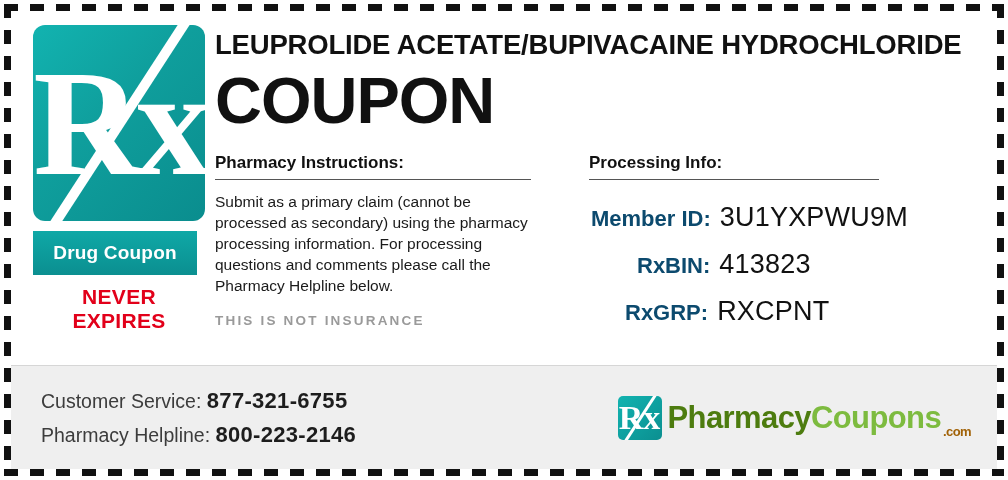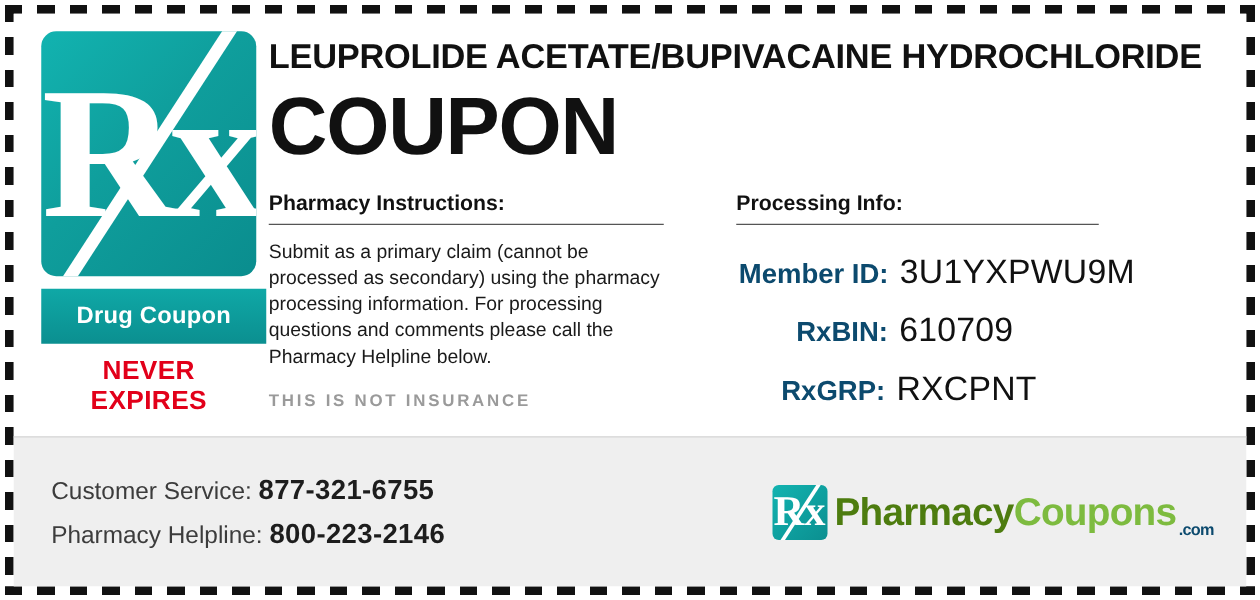--- a/index.html
+++ b/index.html
@@ -91,21 +91,21 @@
     width: 10px;
     height: 272px;
     background: #ffffff;
     top: -38px;
     left: 82px;
     transform: rotate(33deg);
     transform-origin: center;
   }
 
   .drug-coupon-bar {
-    width: 180px;
+    width: 164px;
     height: 44px;
     margin-top: 10px;
     background: linear-gradient(180deg, #0fa8a6 0%, #0b8f90 100%);
     color: #ffffff;
     font-size: 19px;
     font-weight: bold;
     display: flex;
     align-items: center;
     justify-content: center;
     letter-spacing: .2px;
@@ -206,21 +206,21 @@
     margin-right: 9px;
   }
   .proc-value {
     font-size: 27px;
     color: #111111;
     letter-spacing: .2px;
   }
 
   
   .footer {
-    height: 120px;
+    height: 104px;
     background: #efefef;
     border-top: 1px solid #d6d6d6;
     display: flex;
     align-items: center;
     justify-content: space-between;
     padding: 0 26px 0 30px;
     box-sizing: border-box;
   }
   .phones {
     color: #3a3a3a;
@@ -271,21 +271,21 @@
     transform: rotate(33deg);
   }
   .brand-text {
     font-size: 31px;
     font-weight: bold;
     letter-spacing: -0.6px;
   }
   .brand-text .p1 { color: #4d7c0f; }
   .brand-text .p2 { color: #7dbb3f; }
   .brand-dotcom {
-    color: #0c4a6e;
+    color: #a16207;
     font-size: 13px;
     font-weight: bold;
     margin-left: 2px;
     position: relative;
     top: 8px;
     text-align: center;
   }
 </style>
 </head>
 <body>
@@ -321,21 +321,21 @@
           <div class="col-right">
             <span class="section-head">Processing Info:</span>
 
             <div class="proc-row r1">
               <span class="proc-label">Member ID:</span>
               <span class="proc-value">3U1YXPWU9M</span>
             </div>
 
             <div class="proc-row r2">
               <span class="proc-label">RxBIN:</span>
-              <span class="proc-value">610709</span>
+              <span class="proc-value">413823</span>
             </div>
 
             <div class="proc-row r3">
               <span class="proc-label">RxGRP:</span>
               <span class="proc-value">RXCPNT</span>
             </div>
           </div>
 
         </div>
       </div>

